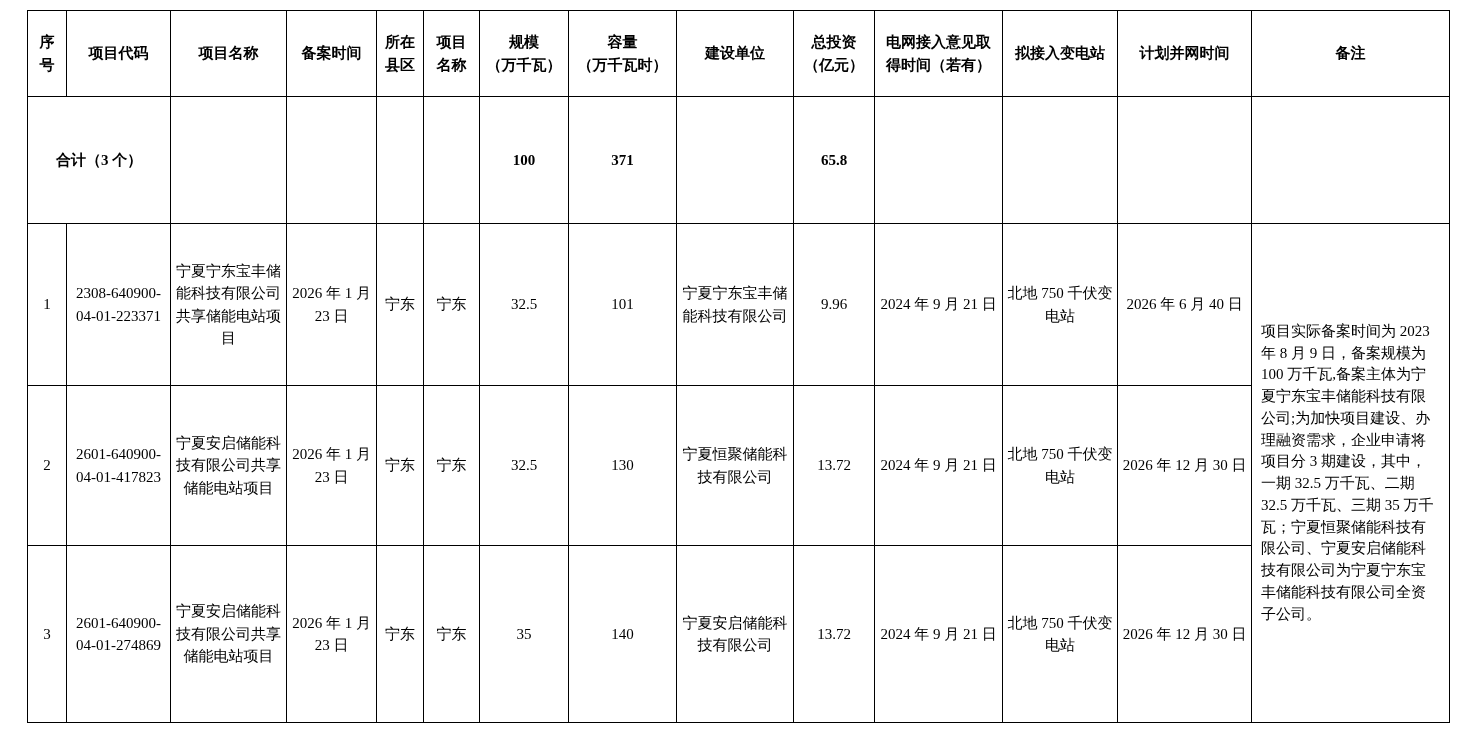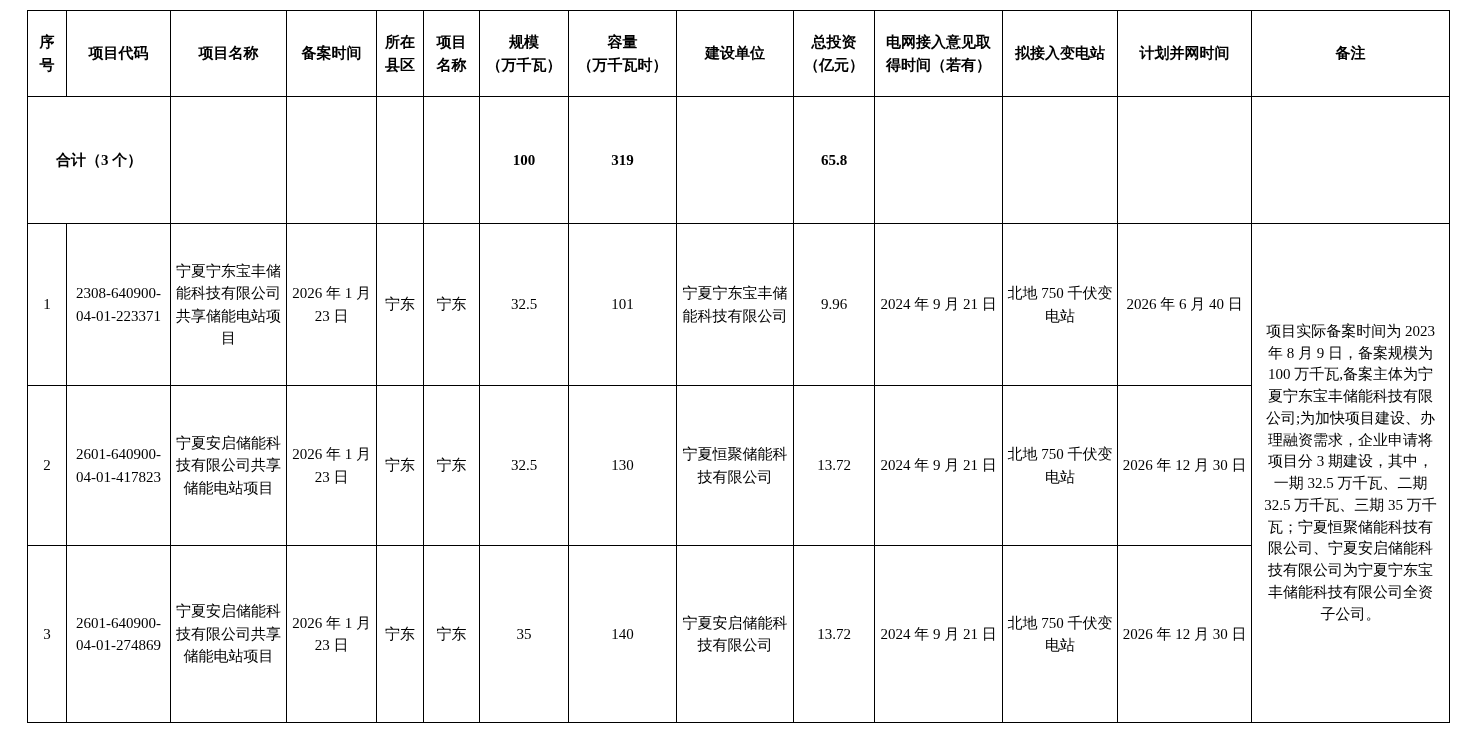--- a/index.html
+++ b/index.html
@@ -34,21 +34,21 @@
     word-wrap: break-word;
     overflow-wrap: break-word;
   }
   .doc-table th {
     font-weight: bold;
     white-space: pre-line;
     padding: 2px 6px;
   }
   .doc-table td.bold { font-weight: bold; }
   .doc-table td.remarks {
-    text-align: center;
+    text-align: left;
     vertical-align: middle;
     padding: 6px 9px;
     line-height: 1.45;
   }
 </style>
 </head>
 <body>
 
 <div class="page">
   <table class="doc-table">
@@ -90,21 +90,21 @@
       </tr>
     </thead>
     <tbody>
       <tr style="height:127px">
         <td colspan="2" class="bold">合计（3 个）</td>
         <td></td>
         <td></td>
         <td></td>
         <td></td>
         <td class="bold">100</td>
-        <td class="bold">319</td>
+        <td class="bold">371</td>
         <td></td>
         <td class="bold">65.8</td>
         <td></td>
         <td></td>
         <td></td>
         <td></td>
       </tr>
       <tr style="height:162px">
         <td>1</td>
         <td>2308-640900-04-01-223371</td>

